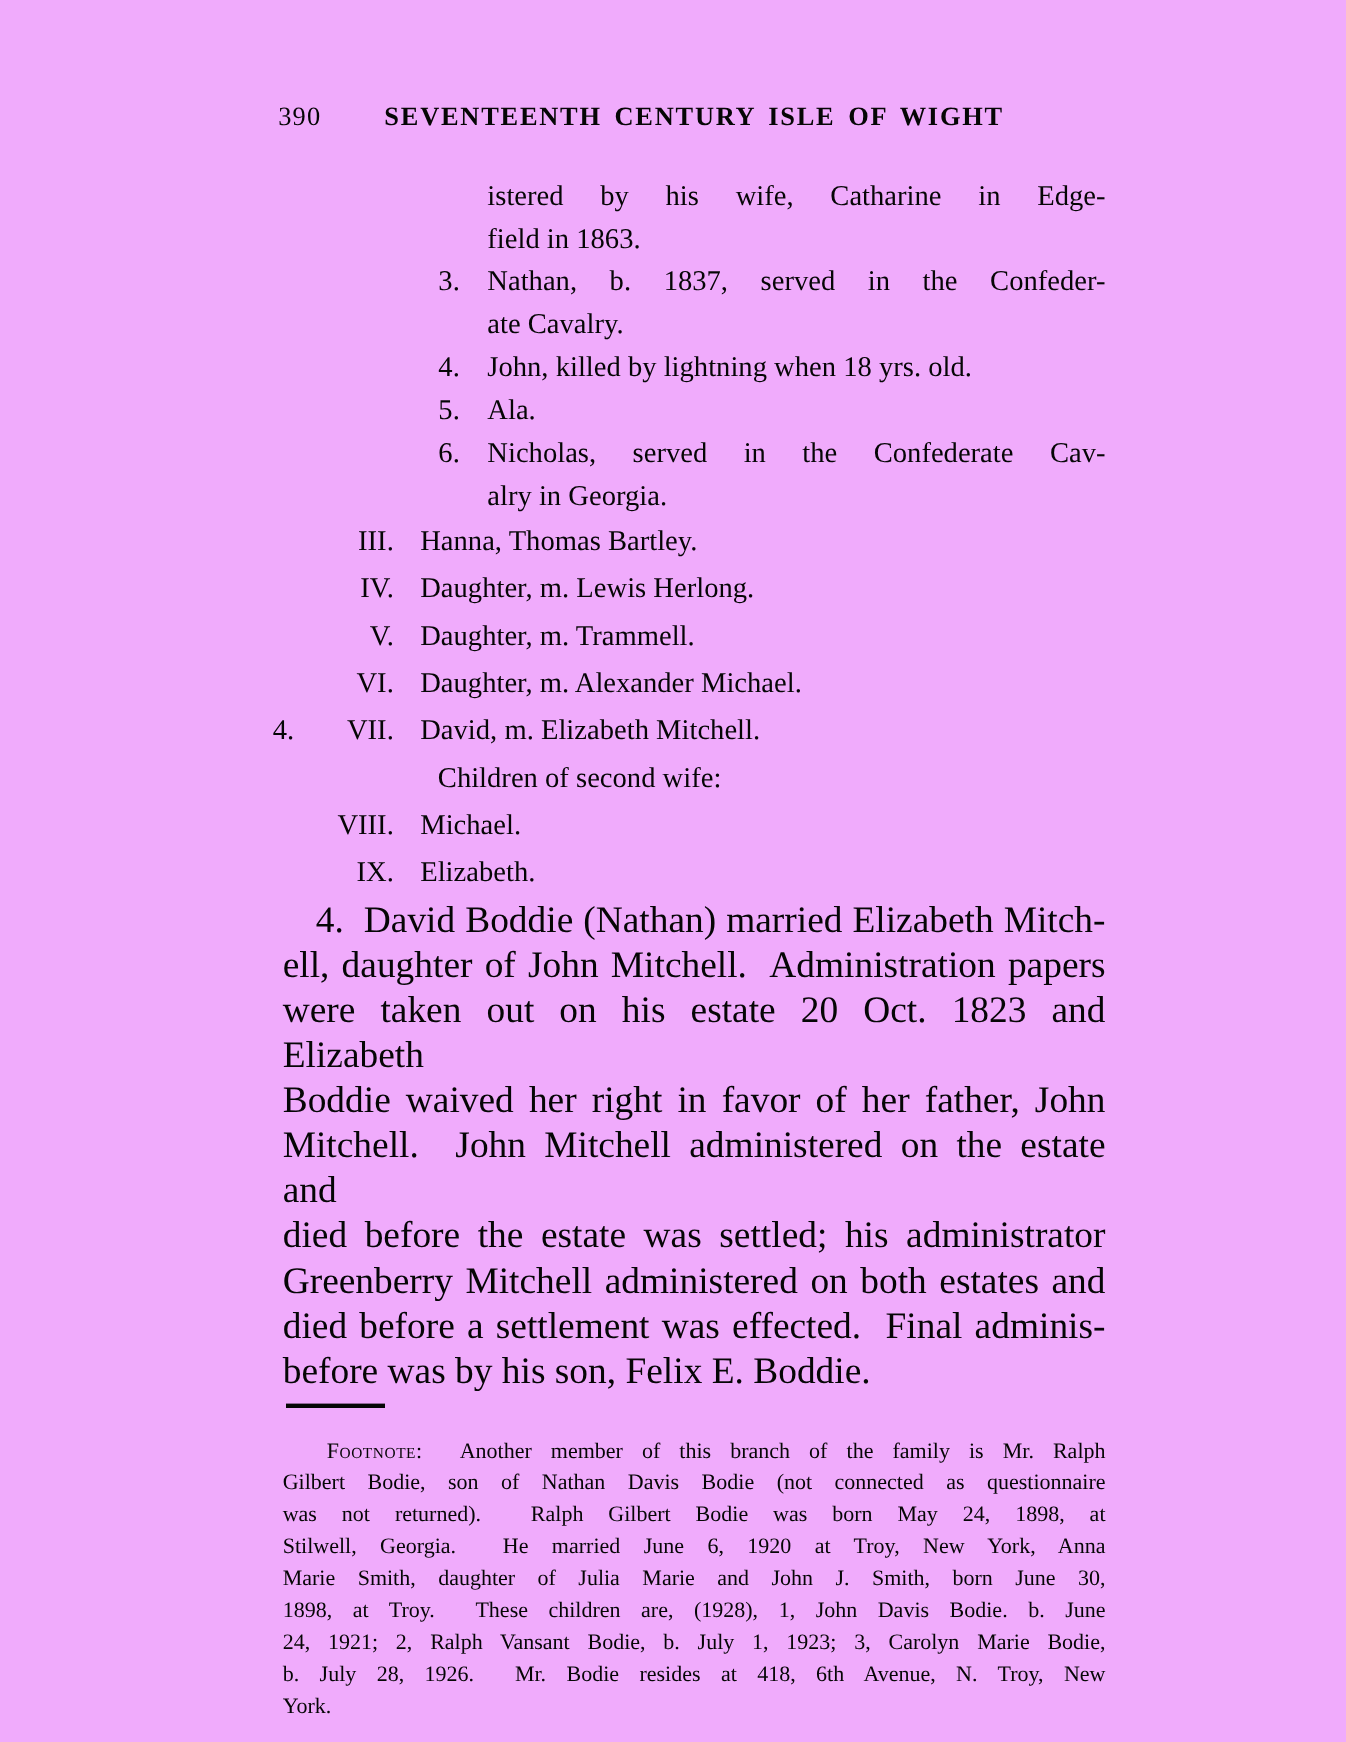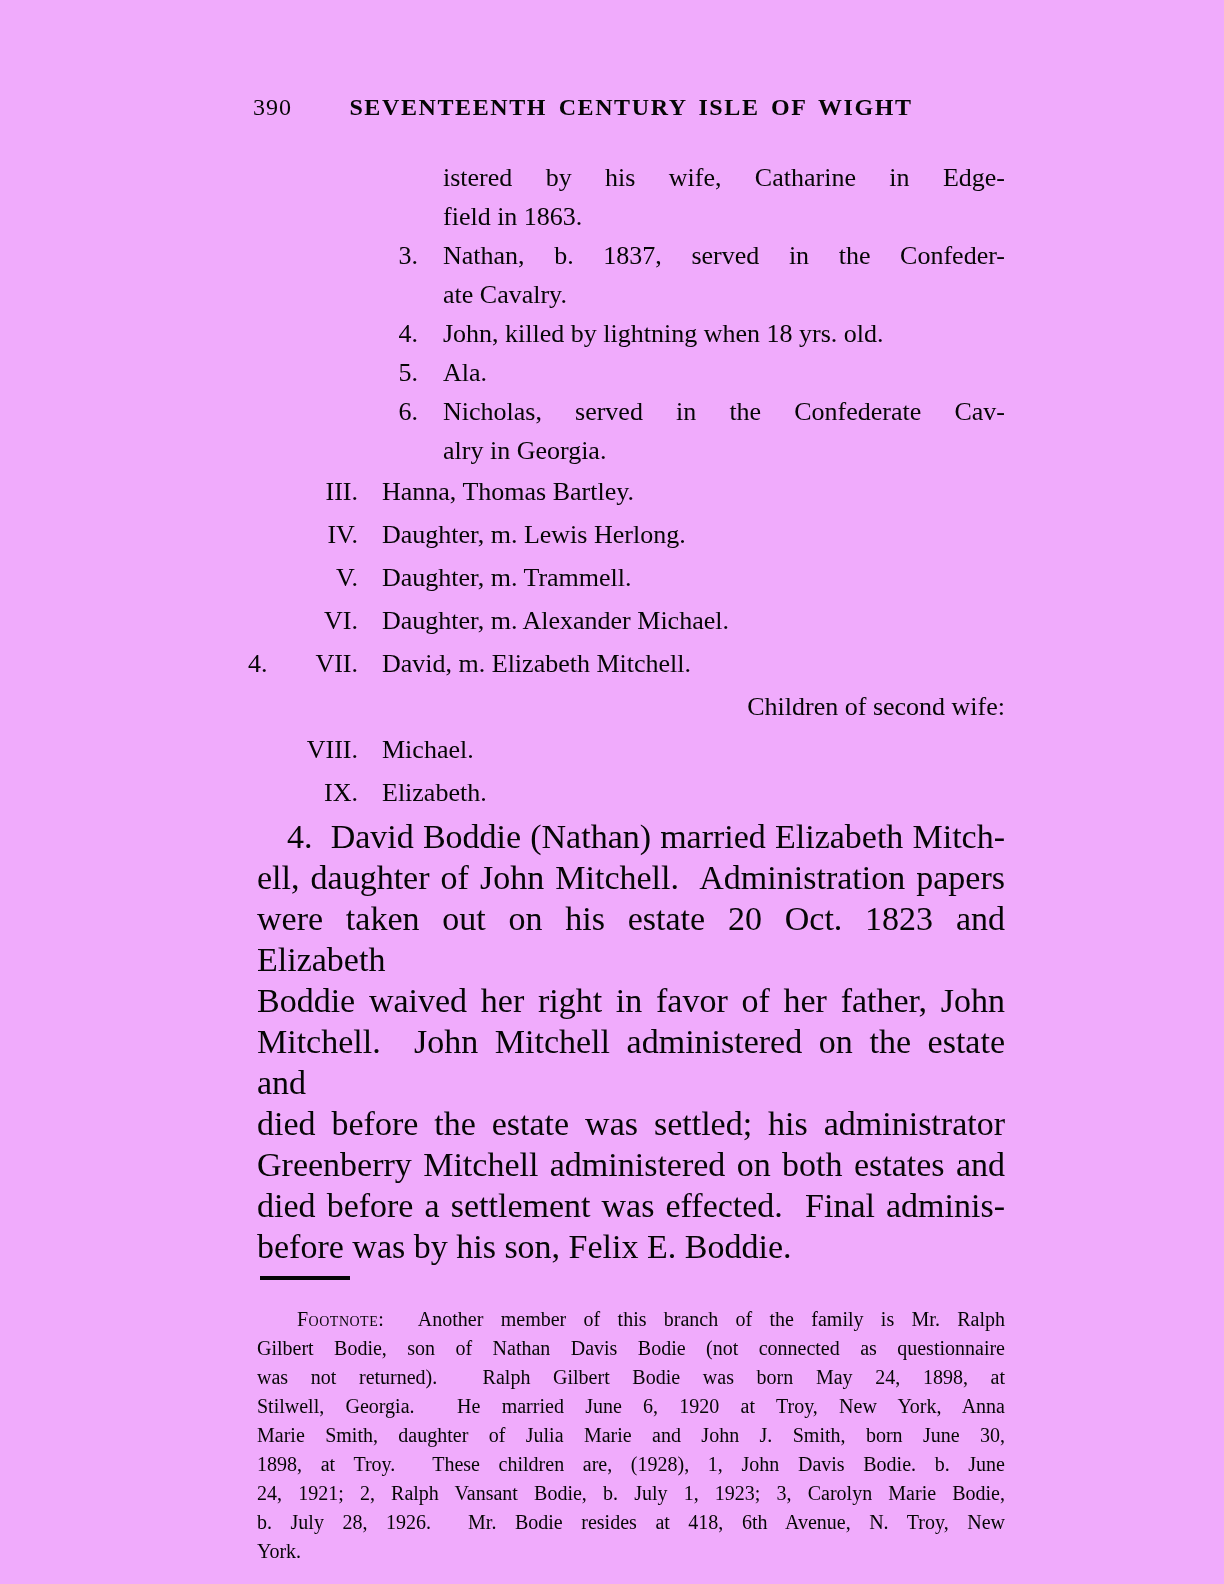--- a/index.html
+++ b/index.html
@@ -39,21 +39,21 @@
     position: absolute; top: 0; left: 0;
     text-align: right; white-space: pre;
   }
   .o-item.arabic .num { width: 161px; }
   .o-item.roman  .num { width: 101px; }
   .o-item .prefix { position: absolute; left: -9px; top: 0; }
   .o-item.arabic .lines { padding-left: 186px; }
   .o-item.roman  .lines { padding-left: 125px; }
   .line { white-space: pre-wrap; }
   .line.just { text-align: justify; text-align-last: justify; }
-  .line.extra { padding-left: 16px; text-align: right; }
+  .line.extra { padding-left: 16px; }
 
   
   .main-para { margin-top: 2px; font-size: 34px; line-height: 41px; }
   .main-para .line.first { text-indent: 30px; }
 
   
   .fn-rule {
     margin-top: 9px;
     width: 90px; height: 4px; background: #060606;
     margin-left: 3px;

